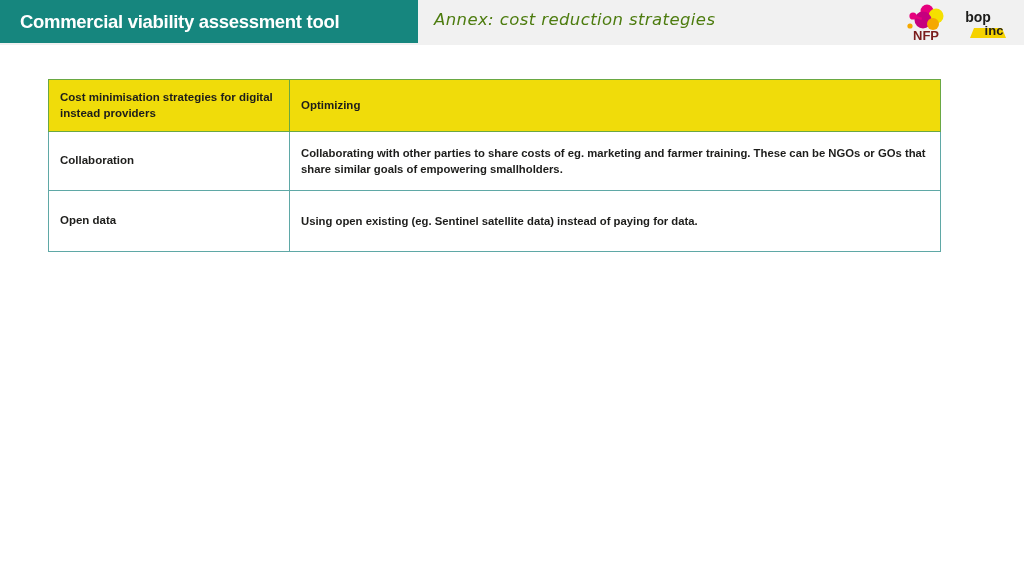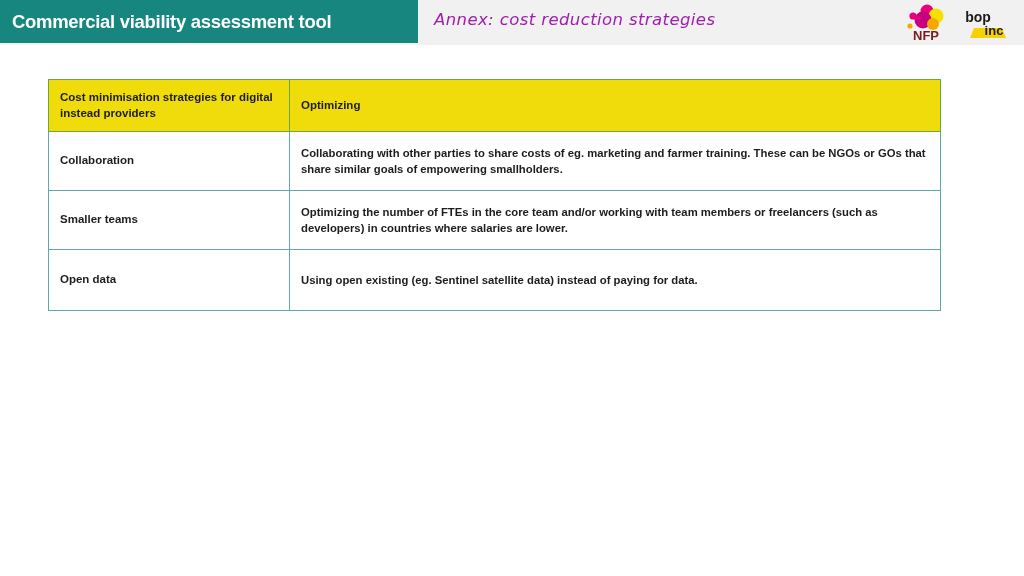--- a/index.html
+++ b/index.html
@@ -30,31 +30,31 @@
     height: 43px;
     background: #16867e;
     display: flex;
     align-items: center;
   }
   .header-title {
     color: #ffffff;
     font-size: 18.5px;
     font-weight: bold;
     letter-spacing: -0.3px;
-    padding-left: 12px;
+    padding-left: 20px;
     white-space: nowrap;
   }
   .header-subtitle {
     position: absolute;
     left: 434px;
     top: 10px;
     font-family: "DejaVu Sans", sans-serif;
     font-style: italic;
     font-size: 16.5px;
-    color: #a21caf;
+    color: #4d7c0f;
     letter-spacing: 0.4px;
     white-space: nowrap;
   }
 
   
   .logos {
     position: absolute;
     right: 8px;
     top: 2px;
     height: 42px;
@@ -166,22 +166,18 @@
         <th class="explanation-col">Optimizing</th>
       </tr>
     </thead>
 
     <tbody>
       <tr>
         <td class="strategy">Collaboration</td>
         <td class="explanation">Collaborating with other parties to share costs of eg. marketing and farmer training. These can be NGOs or GOs that share similar goals of empowering smallholders.</td>
       </tr>
       <tr>
-        <td class="strategy">Smaller teams</td>
-        <td class="explanation">Optimizing the number of FTEs in the core team and/or working with team members or freelancers (such as developers) in countries where salaries are lower.</td>
-      </tr>
-      <tr>
         <td class="strategy">Open data</td>
         <td class="explanation">Using open existing (eg. Sentinel satellite data) instead of paying for data.</td>
       </tr>
     </tbody>
   </table>
 </div>
 
 </body></html>

